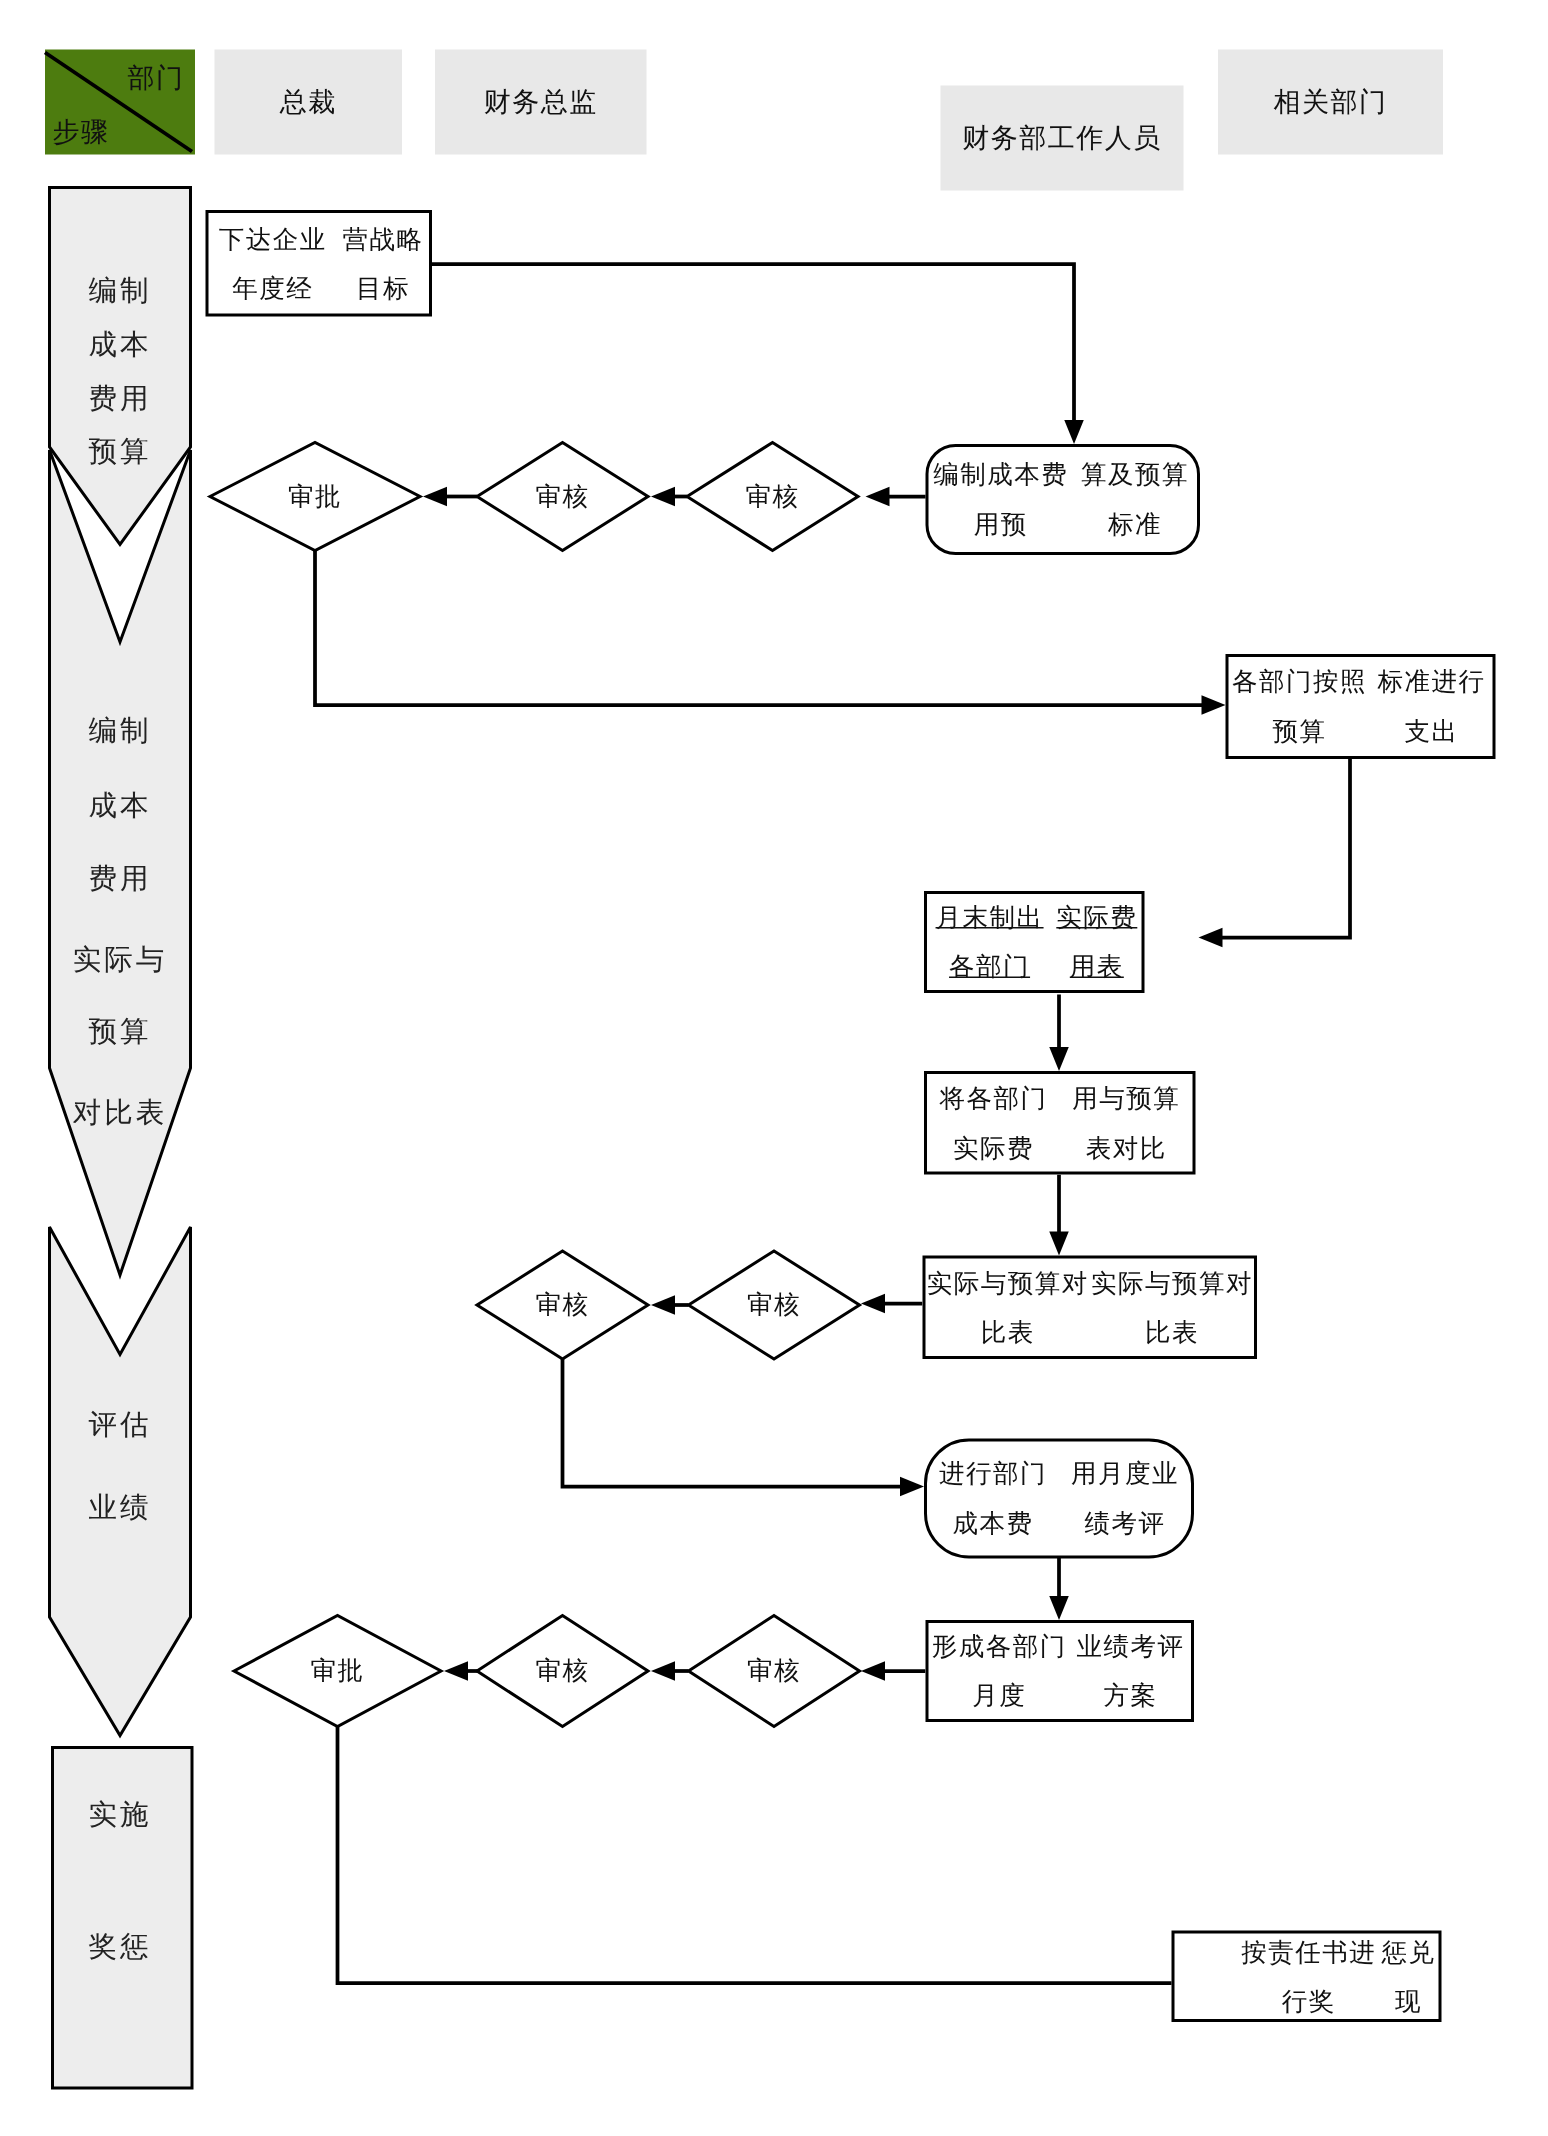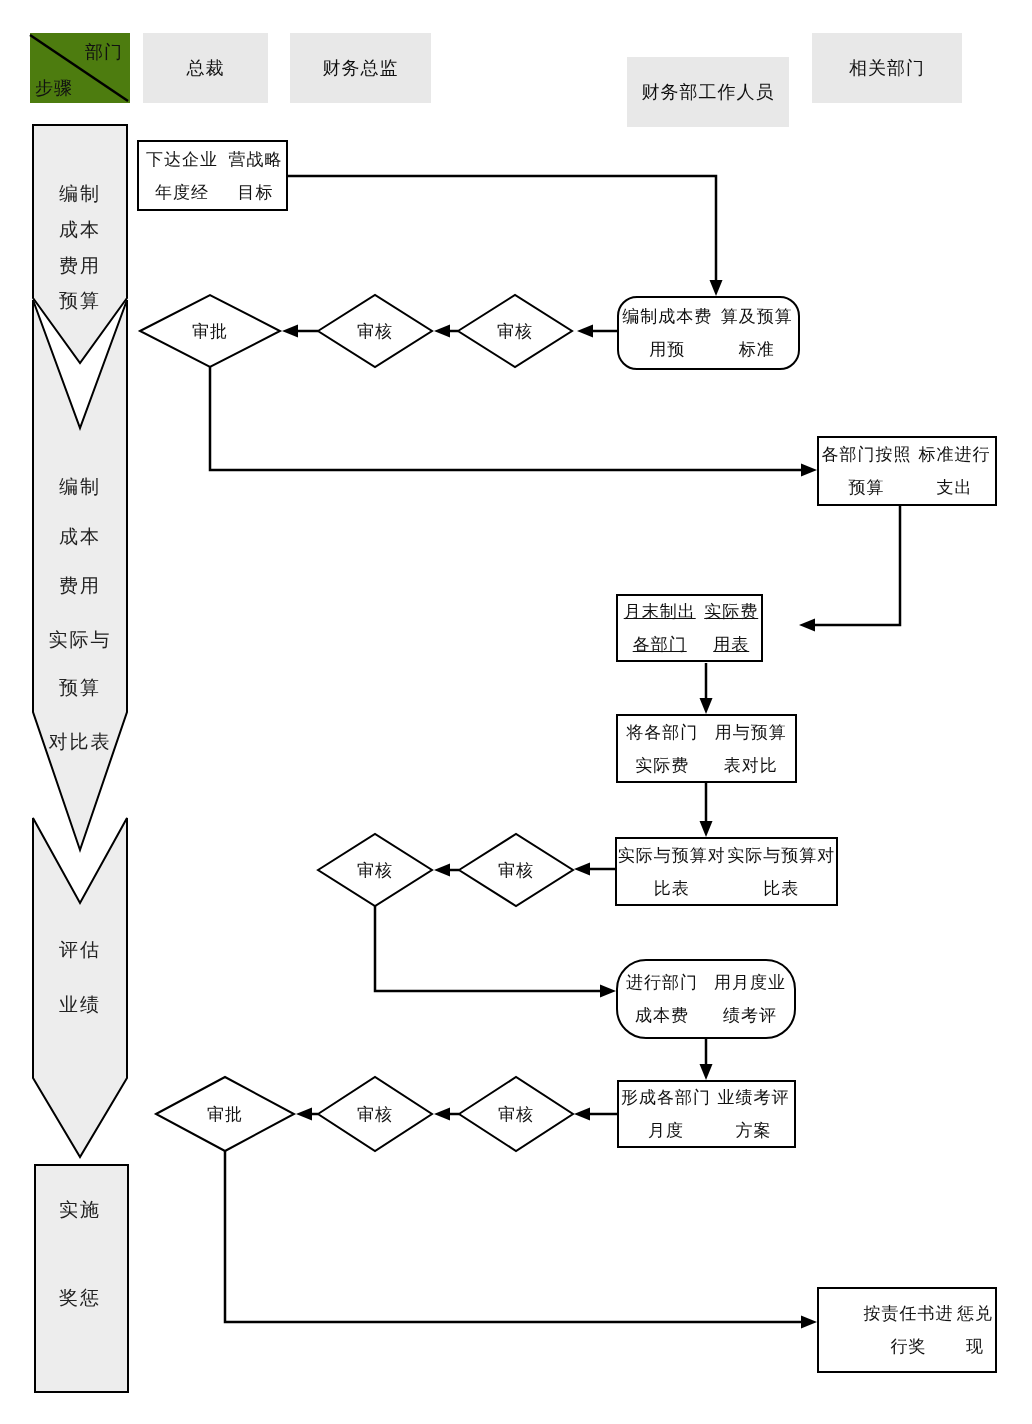--- a/index.html
+++ b/index.html
@@ -153,21 +153,21 @@
     <div>实际与预算对比表</div>
   </div>
   <div class="box" style="left:616px;top:959px;width:180px;height:80px;border-radius:30px;">
     <div>进行部门成本费</div>
     <div>用月度业绩考评</div>
   </div>
   <div class="box" style="left:617px;top:1080px;width:179px;height:68px;">
     <div>形成各部门月度</div>
     <div>业绩考评方案</div>
   </div>
-  <div class="box" style="left:817px;top:1287px;width:180px;height:86px;padding-left:43px;">
+  <div class="box" style="left:781px;top:1287px;width:180px;height:61px;padding-left:43px;">
     <div>按责任书进行奖</div>
     <div>惩兑现</div>
   </div>
 
   <span class="dlabel" style="left:210px;top:331px;">审批</span>
   <span class="dlabel" style="left:375px;top:331px;">审核</span>
   <span class="dlabel" style="left:515px;top:331px;">审核</span>
   <span class="dlabel" style="left:375px;top:870px;">审核</span>
   <span class="dlabel" style="left:516px;top:870px;">审核</span>
   <span class="dlabel" style="left:225px;top:1114px;">审批</span>

